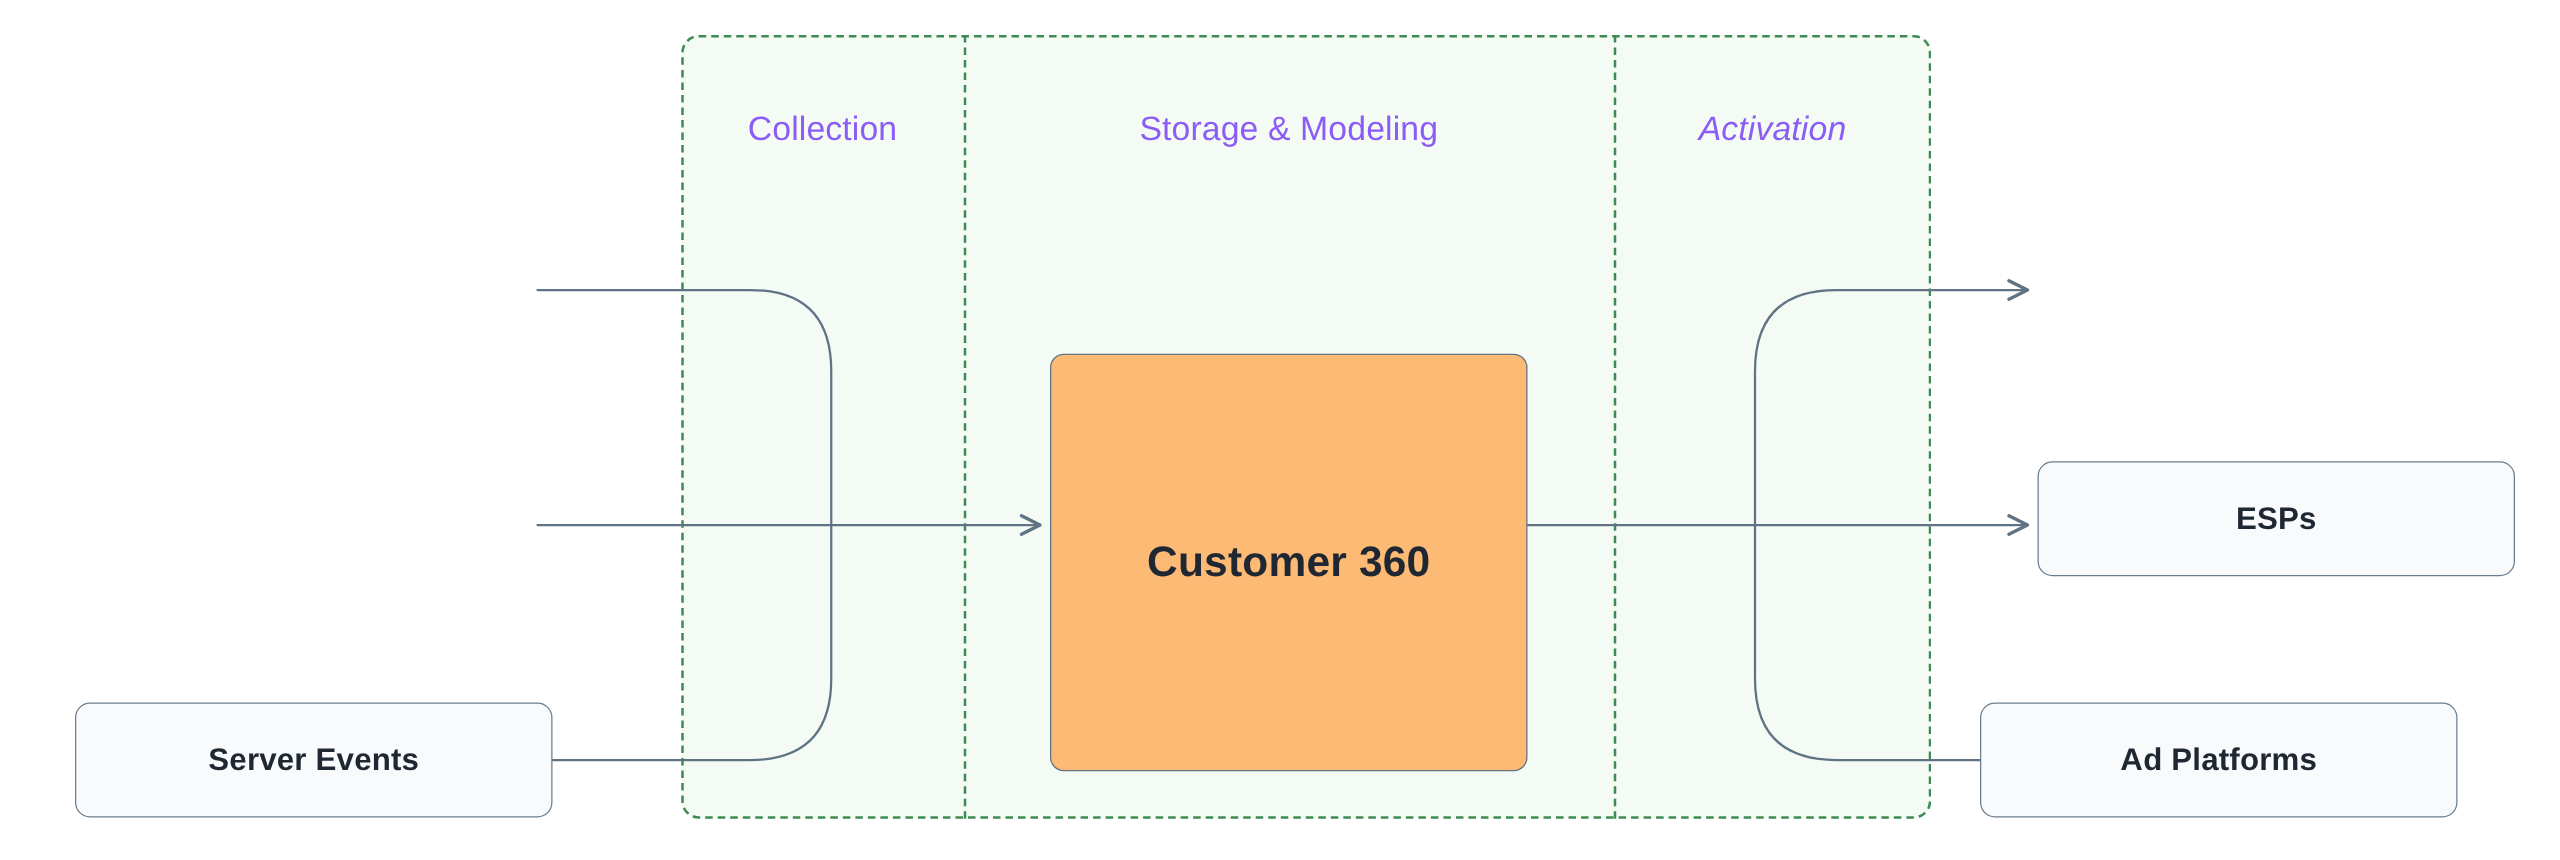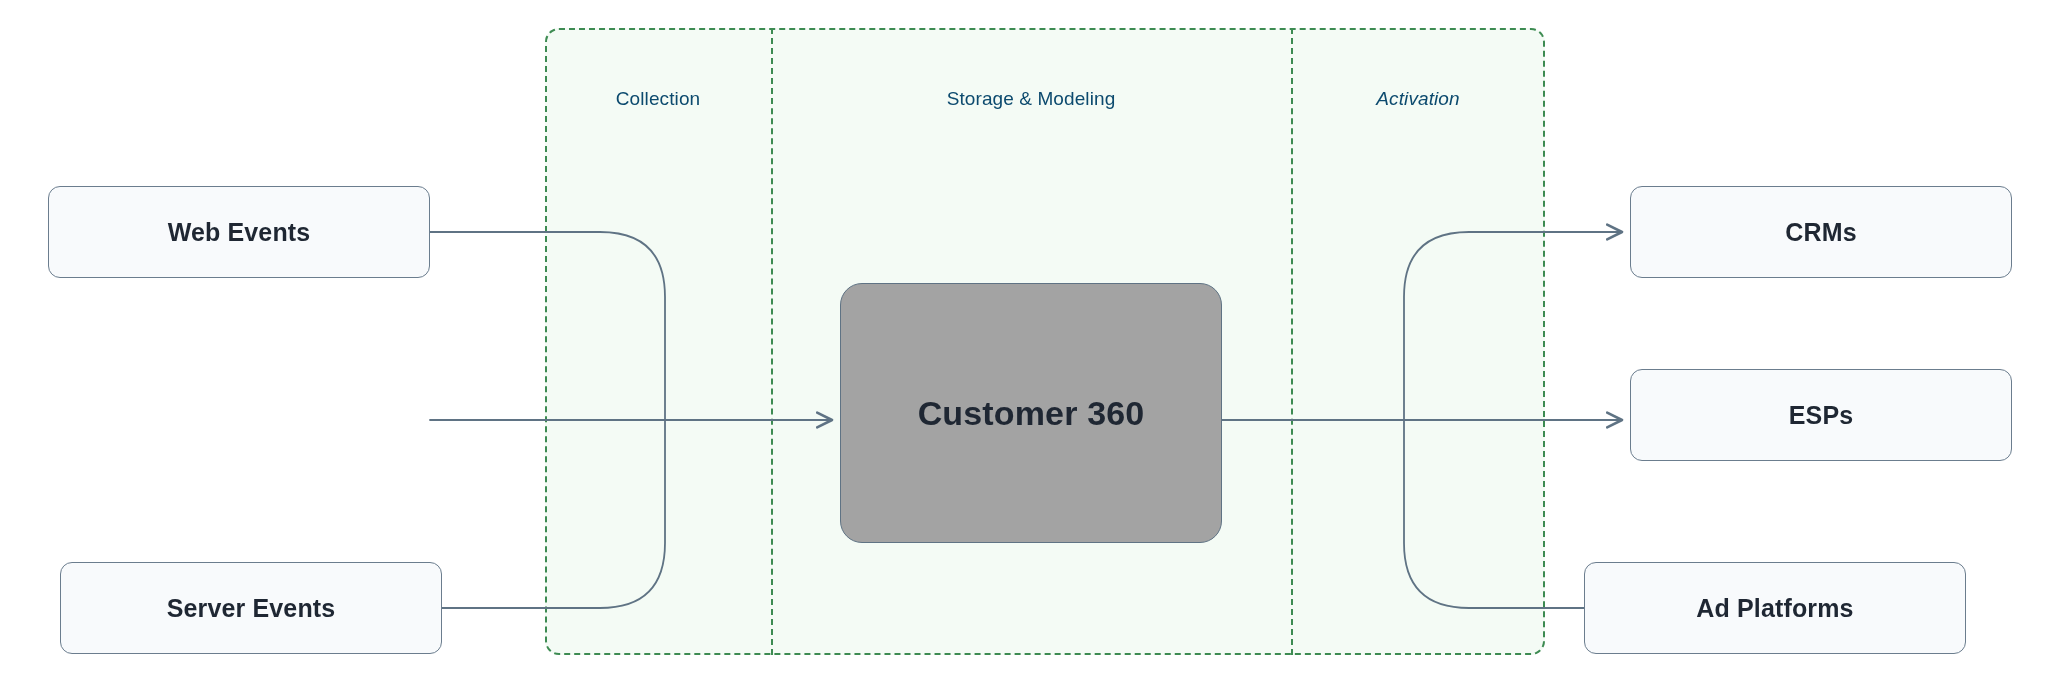--- a/index.html
+++ b/index.html
@@ -40,23 +40,23 @@
     position: relative;
     background: #f4fbf5;
     box-sizing: border-box;
   }
   .zone-label {
     position: absolute;
     top: 60px;
     left: 0;
     right: 0;
     text-align: center;
-    font-size: 19px;
+    font-size: 27px;
     font-weight: 400;
-    color: #0c4a6e;
+    color: #8b5cf6;
     letter-spacing: 0.1px;
   }
   .zone-border {
     position: absolute;
     left: 545px;
     top: 28px;
     width: 1000px;
     height: 627px;
     border: 2px dashed #3d8b52;
     border-radius: 14px;
@@ -87,24 +87,24 @@
     letter-spacing: 0.15px;
   }
   .node.io {
     width: 382px;
     height: 92px;
   }
   .node.hub {
     left: 840px;
     top: 283px;
     width: 382px;
-    height: 260px;
-    background: #a3a3a3;
+    height: 334px;
+    background: #fdba74;
     border: 1.8px solid #5f7384;
-    border-radius: 22px;
+    border-radius: 11px;
     font-size: 34px;
     font-weight: 700;
     color: #1f2733;
   }
   .node-label { pointer-events: none; }
 </style>
 </head>
 <body>
 
 <div id="canvas">
@@ -143,34 +143,28 @@
       <path d="M 1222 420 L 1404 420"></path>
 
       <path d="M 1404 420 L 1404 297 Q 1404 232 1469 232 L 1622 232" marker-end="url(#arrow)"></path>
 
       <path d="M 1404 420 L 1622 420" marker-end="url(#arrow)"></path>
 
       <path d="M 1404 420 L 1404 543 Q 1404 608 1469 608 L 1622 608" marker-end="url(#arrow)"></path>
     </g>
   </svg>
 
-  <div class="node io" style="left:48px; top:186px;">
-    <span class="node-label">Web Events</span>
-  </div>
   <div class="node io" style="left:60px; top:562px;">
     <span class="node-label">Server Events</span>
   </div>
 
   <div class="node hub">
     <span class="node-label">Customer 360</span>
   </div>
 
-  <div class="node io" style="left:1630px; top:186px;">
-    <span class="node-label">CRMs</span>
-  </div>
   <div class="node io" style="left:1630px; top:369px;">
     <span class="node-label">ESPs</span>
   </div>
   <div class="node io" style="left:1584px; top:562px;text-align:right;">
     <span class="node-label">Ad Platforms</span>
   </div>
 
 </div>
 
 </body></html>

